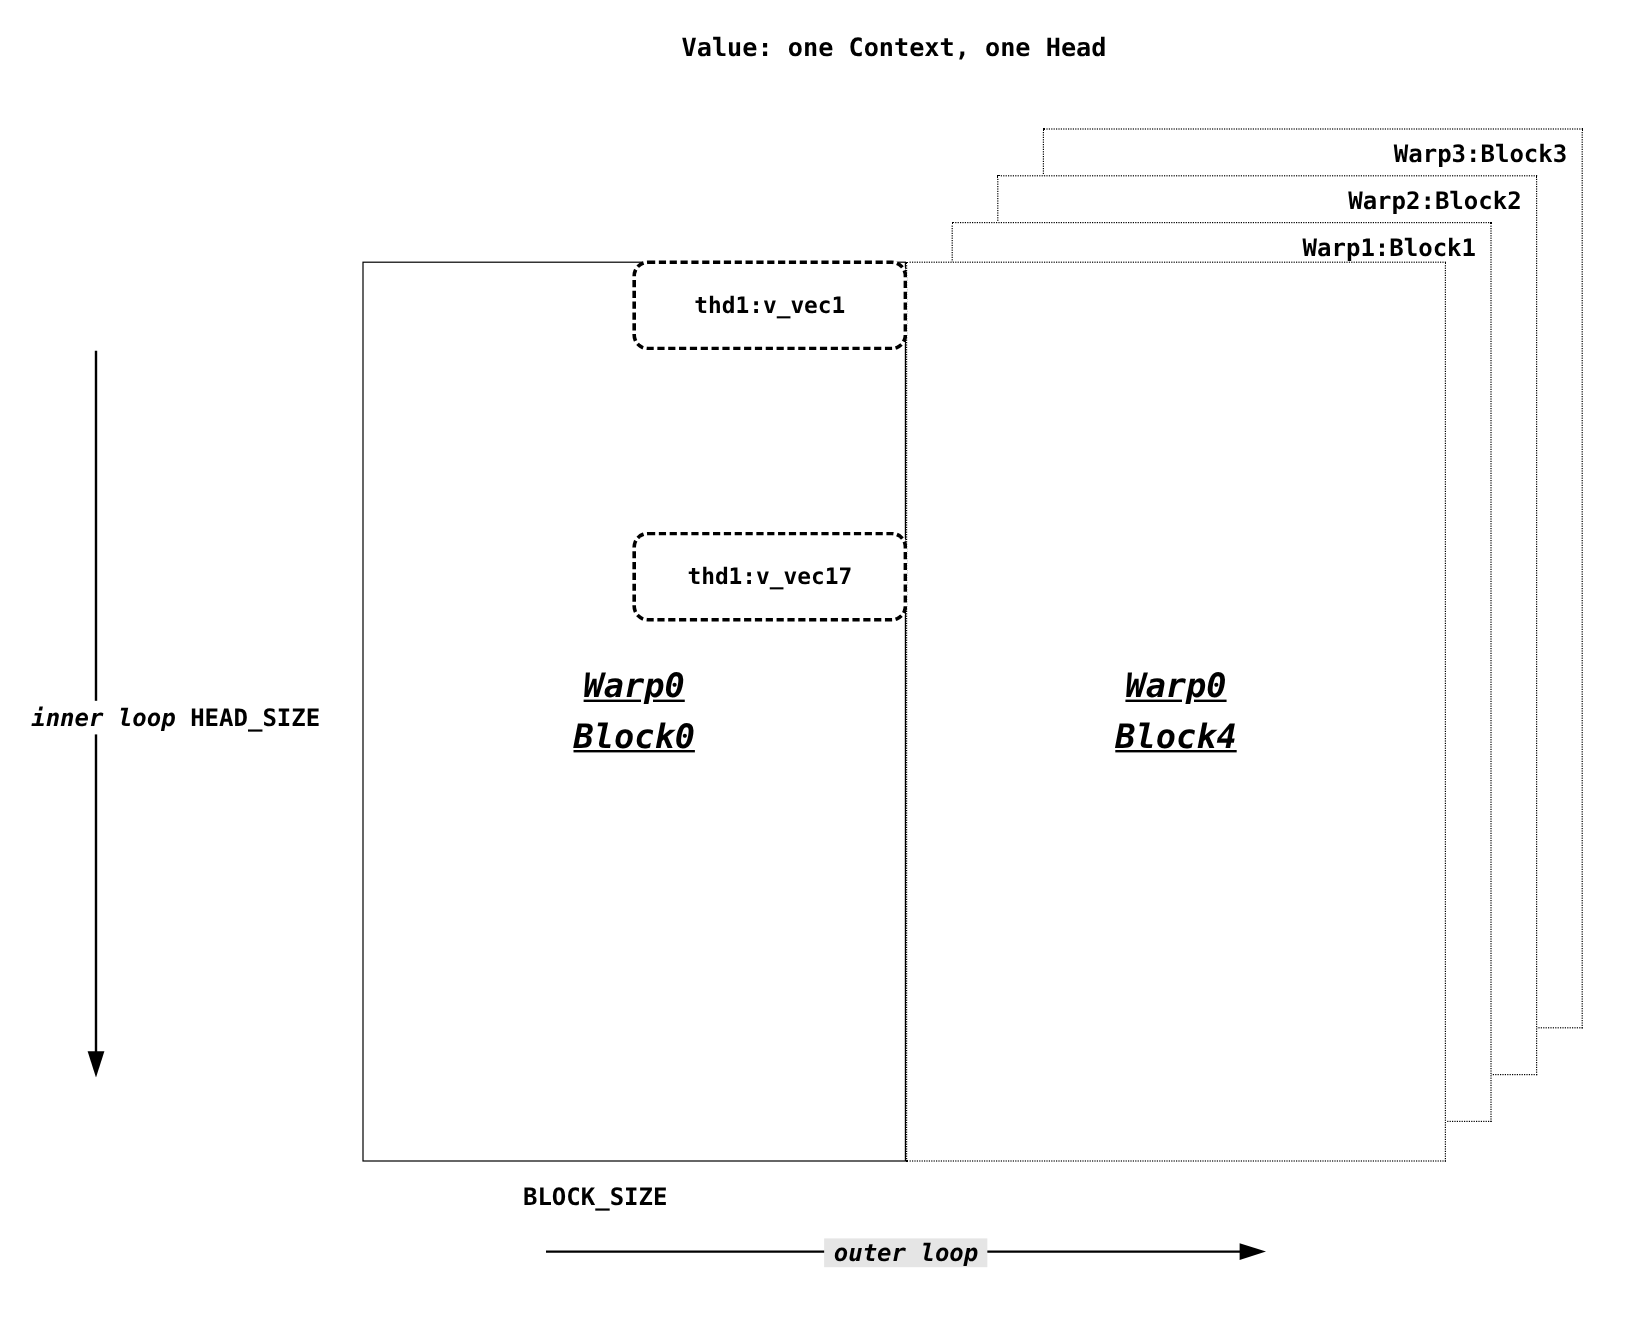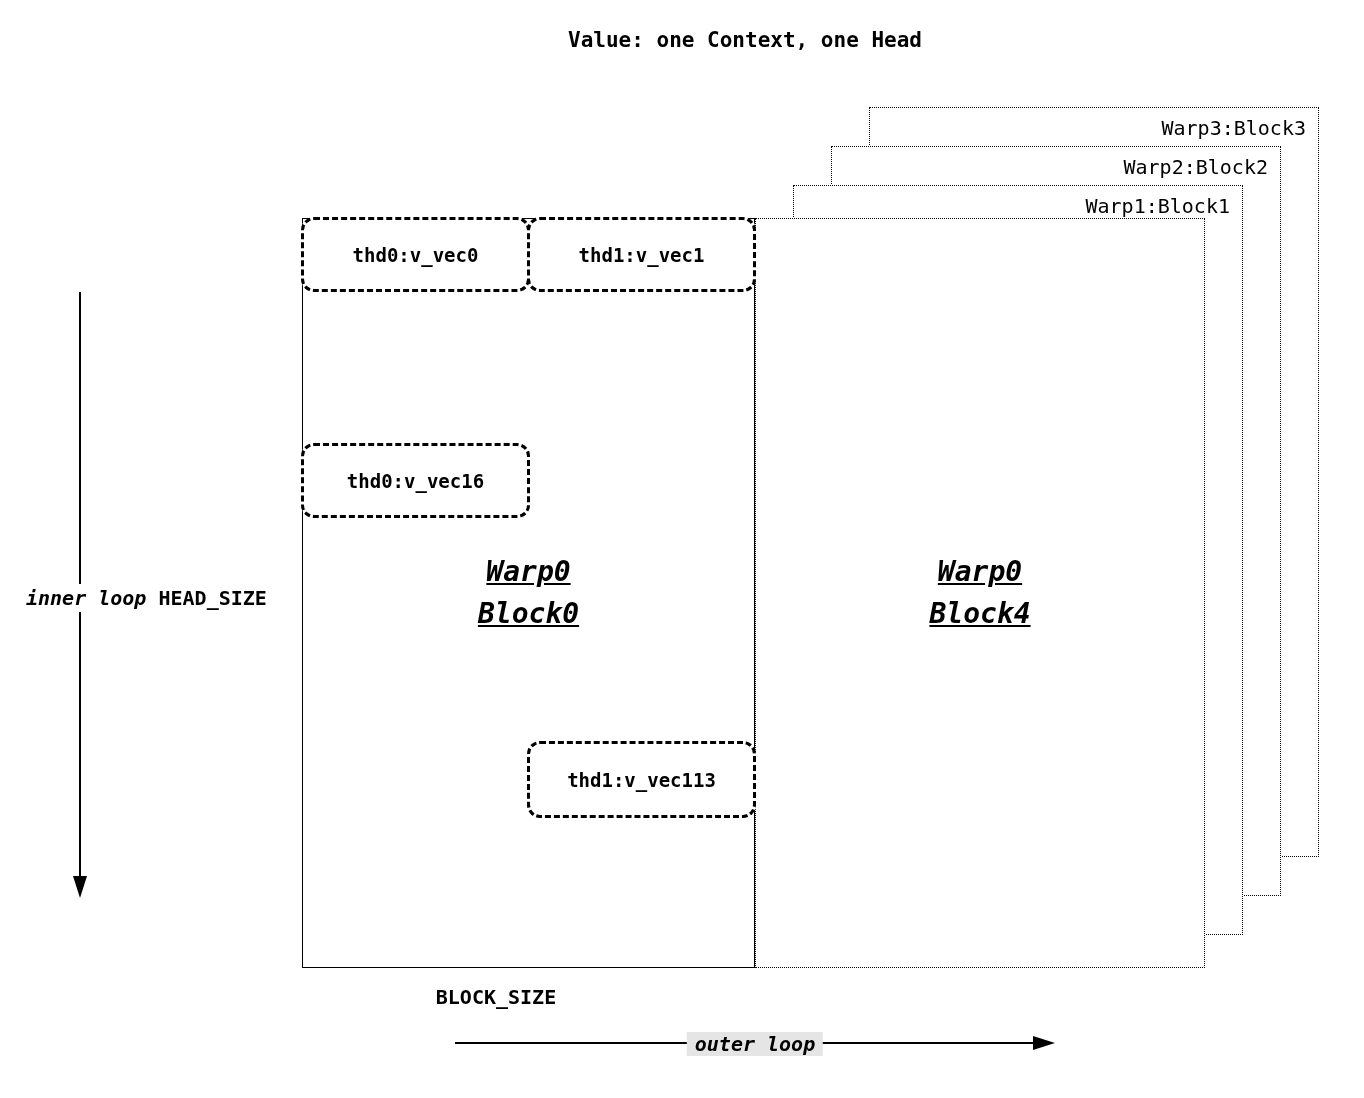--- a/index.html
+++ b/index.html
@@ -33,21 +33,21 @@
     height: 750px;
     border: 1.5px dotted #000000;
     background: #ffffff;
     box-sizing: border-box;
   }
   .ghost-label {
     position: absolute;
     top: 8px;
     right: 12px;
     font-size: 20px;
-    font-weight: normal;
+    font-weight: bold;
     white-space: nowrap;
   }
   .block3 { left: 869px; top: 107px; z-index: 1; }
   .block2 { left: 831px; top: 146px; z-index: 2; }
   .block1 { left: 793px; top: 185px; z-index: 3; }
   .front-block {
     position: absolute;
     left: 755px; top: 218px;
     width: 450px; height: 750px;
     border: 1.5px dotted #000000;
@@ -174,28 +174,26 @@
 
   <div class="main-block">
     <div class="main-name-wrap">
       <div class="block-name">
         <div>Warp0</div>
         <div>Block0</div>
       </div>
     </div>
 
     <div class="cell-row row1">
-      <div class="vcell left">thd0:v_vec0</div>
       <div class="vcell right">thd1:v_vec1</div>
     </div>
     <div class="cell-row row2">
-      <div class="vcell left">thd0:v_vec16</div>
+      <div class="vcell right">thd1:v_vec17</div>
     </div>
     <div class="cell-row row3">
-      <div class="vcell right">thd1:v_vec113</div>
     </div>
   </div>
 
   <svg class="arrow-svg" style="left:68px; top:292px;" width="24" height="606" viewBox="0 0 24 606">
     <line x1="12" y1="0" x2="12" y2="588" stroke="#000000" stroke-width="2"></line>
     <polygon points="12,606 5,584 19,584" fill="#000000"></polygon>
   </svg>
 
   <div class="inner-loop-label">
     <span class="it">inner loop</span>

